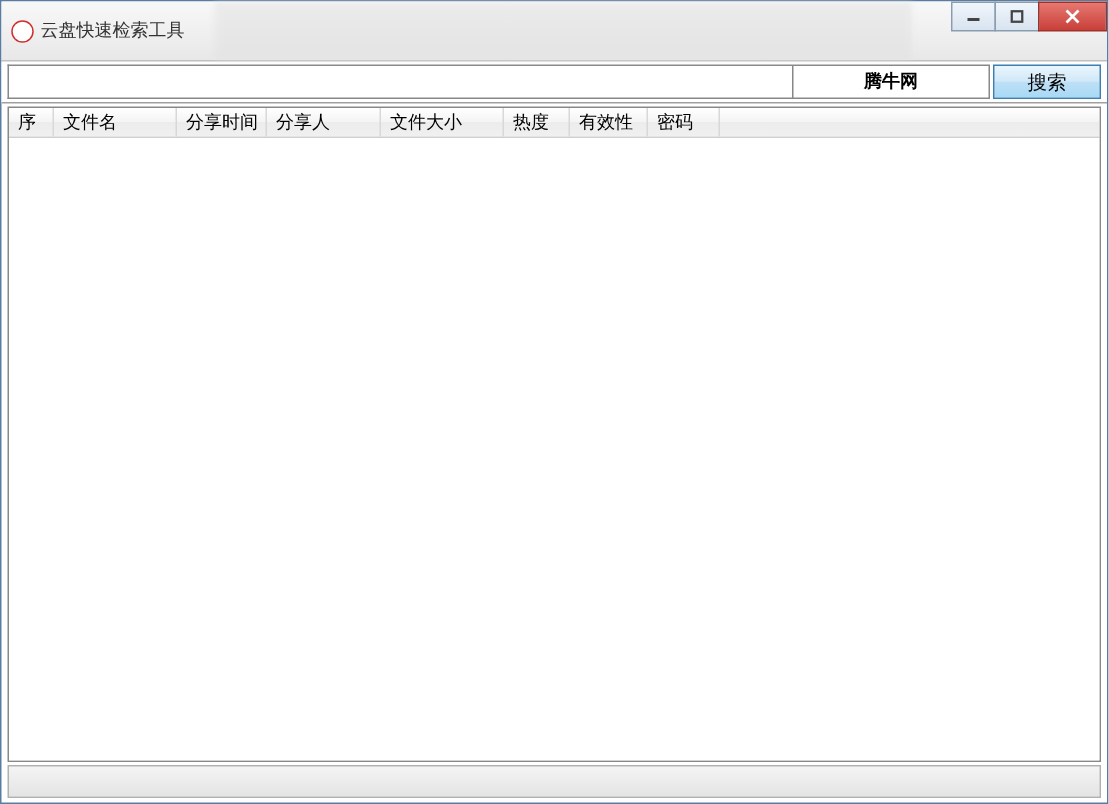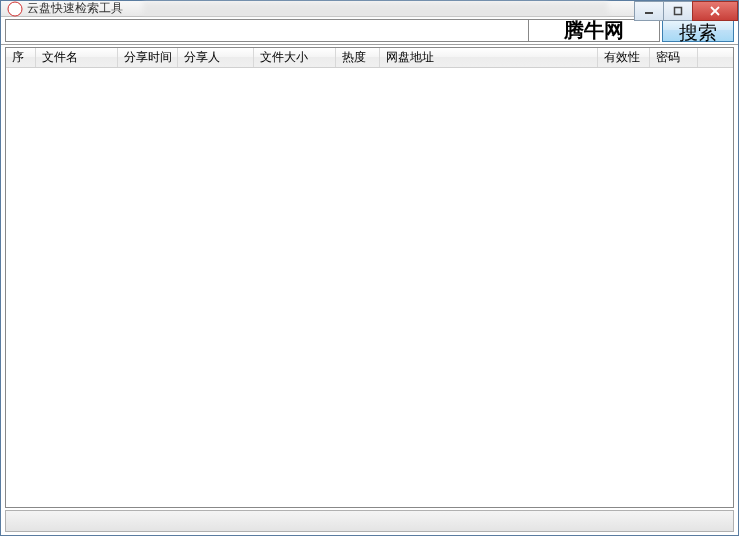--- a/index.html
+++ b/index.html
@@ -13,21 +13,21 @@
     }
     .window {
       width: 739px;
       height: 536px;
       background: #fff;
       border: 1px solid #5a7ca0;
       display: flex;
       flex-direction: column;
     }
     .titlebar {
-      height: 16px;
+      height: 40px;
       background: linear-gradient(to bottom, #f8f8f8, #e8e8e8);
       border-bottom: 1px solid #c0c0c0;
       display: flex;
       align-items: center;
       position: relative;
     }
     .titlebar-left {
       display: flex;
       align-items: center;
       padding-left: 6px;
@@ -94,32 +94,32 @@
       font-size: 13px;
       outline: none;
       margin: 2px 0 2px 4px;
     }
     .brand-box {
       width: 132px;
       border: 1px solid #888;
       display: flex;
       align-items: center;
       justify-content: center;
-      font-size: 20px;
+      font-size: 12px;
       font-weight: bold;
       color: #000;
       margin: 2px 0;
       background: #fff;
     }
     .search-btn {
       width: 72px;
       margin: 2px 4px 2px 2px;
       border: 1px solid #3c7fb1;
       background: linear-gradient(to bottom, #eaf6fd, #d0e8f8 49%, #bee0f7 50%, #a7d9f5);
-      font-size: 19px;
+      font-size: 13px;
       color: #000;
       cursor: pointer;
     }
     .table-area {
       flex: 1;
       background: #fff;
       border: 1px solid #888;
       margin: 2px 4px;
       overflow: hidden;
       display: flex;
@@ -196,21 +196,20 @@
   </div>
 
   <div class="table-area">
     <div class="table-header">
       <div class="th" style="width:30px">序</div>
       <div class="th" style="width:82px">文件名</div>
       <div class="th" style="width:60px">分享时间</div>
       <div class="th" style="width:76px">分享人</div>
       <div class="th" style="width:82px">文件大小</div>
       <div class="th" style="width:44px">热度</div>
-      <div class="th" style="width:218px">网盘地址</div>
       <div class="th" style="width:52px">有效性</div>
       <div class="th" style="width:48px">密码</div>
       <div class="th" style="flex:1;border-right:none"></div>
     </div>
     <div class="table-body"></div>
   </div>
 
   <div class="statusbar"></div>
 
 </div>

